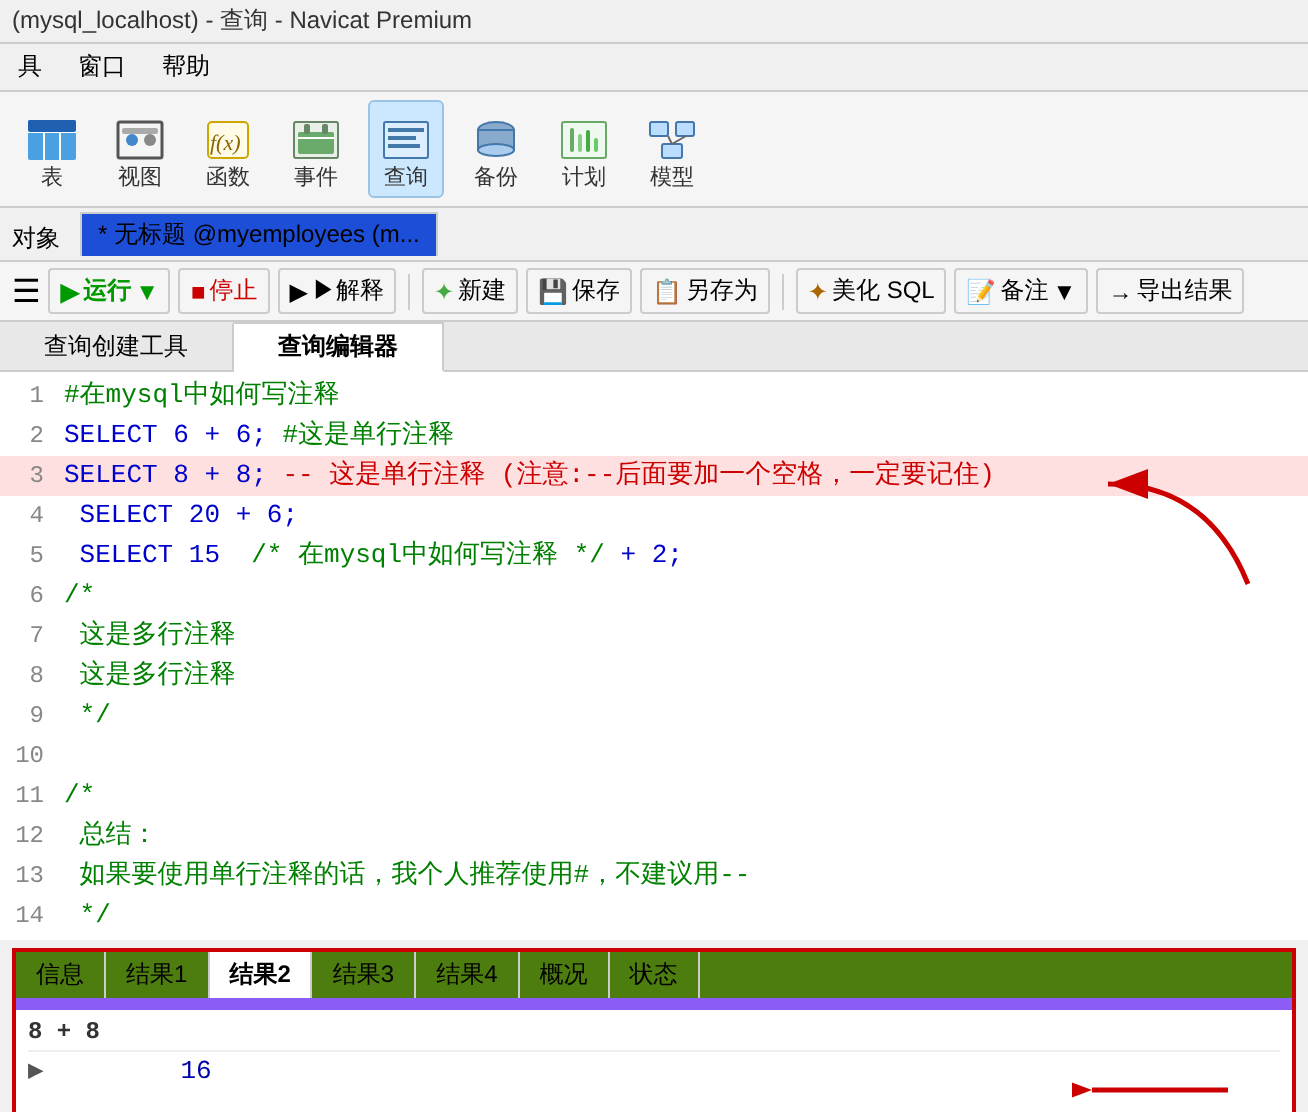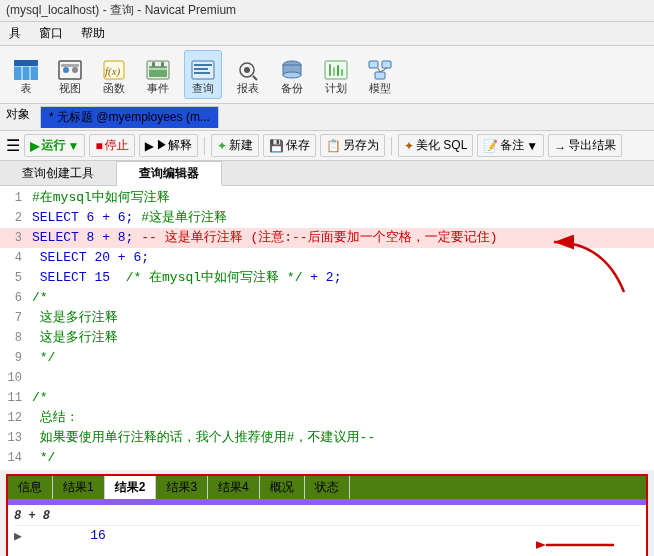--- a/index.html
+++ b/index.html
@@ -51,21 +51,21 @@
       font-size: 18px;
     }
     .toolbar-label { font-size: 11px; color: #333; }
 
     
     .object-tab-bar {
       background: #f0f0f0;
       padding: 2px 6px;
       font-size: 12px;
       display: flex;
-      align-items: flex-start;
+      align-items: flex-end;
       border-bottom: 1px solid #ccc;
       gap: 4px;
     }
     .object-tab {
       padding: 2px 8px;
       background: #1d4ed8;
       border: 1px solid #ccc;
       border-bottom: none;
       cursor: pointer;
       font-size: 12px;
@@ -177,21 +177,20 @@
       font-family: 'Courier New', monospace;
       font-size: 13px;
       position: relative;
     }
     .result-header-row {
       display: flex;
       gap: 0;
       border-bottom: 1px solid #eee;
       padding-bottom: 2px;
       margin-bottom: 2px;
-      font-style: italic;
     }
     .result-col-header {
       min-width: 60px;
       font-weight: bold;
       color: #333;
       font-size: 12px;
     }
     .result-data-row {
       display: flex;
       gap: 0;
@@ -274,30 +273,20 @@
   <div class="toolbar-item active">
     <div class="toolbar-icon">
       <svg width="26" height="22" viewBox="0 0 26 22">
           <rect x="2" y="2" width="22" height="18" fill="#ddeeff" stroke="#4477aa" stroke-width="1" rx="1"></rect>
           <rect x="4" y="5" width="18" height="2" fill="#4477aa"></rect>
           <rect x="4" y="9" width="14" height="2" fill="#4477aa"></rect>
           <rect x="4" y="13" width="16" height="2" fill="#4477aa"></rect>
         </svg>
     </div>
     <span class="toolbar-label">查询</span>
-  </div>
-  <div class="toolbar-item">
-    <div class="toolbar-icon">
-      <svg width="26" height="22" viewBox="0 0 26 22">
-          <circle cx="12" cy="11" r="7" fill="none" stroke="#555" stroke-width="1.5"></circle>
-          <circle cx="12" cy="11" r="3" fill="#555"></circle>
-          <line x1="18" y1="17" x2="22" y2="21" stroke="#555" stroke-width="2"></line>
-        </svg>
-    </div>
-    <span class="toolbar-label">报表</span>
   </div>
   <div class="toolbar-item">
     <div class="toolbar-icon">
       <svg width="26" height="22" viewBox="0 0 26 22">
           <ellipse cx="13" cy="6" rx="9" ry="4" fill="#88aacc" stroke="#4477aa" stroke-width="1"></ellipse>
           <rect x="4" y="6" width="18" height="10" fill="#88aacc" stroke="#4477aa" stroke-width="1"></rect>
           <ellipse cx="13" cy="16" rx="9" ry="3" fill="#aaccee" stroke="#4477aa" stroke-width="1"></ellipse>
         </svg>
     </div>
     <span class="toolbar-label">备份</span>

